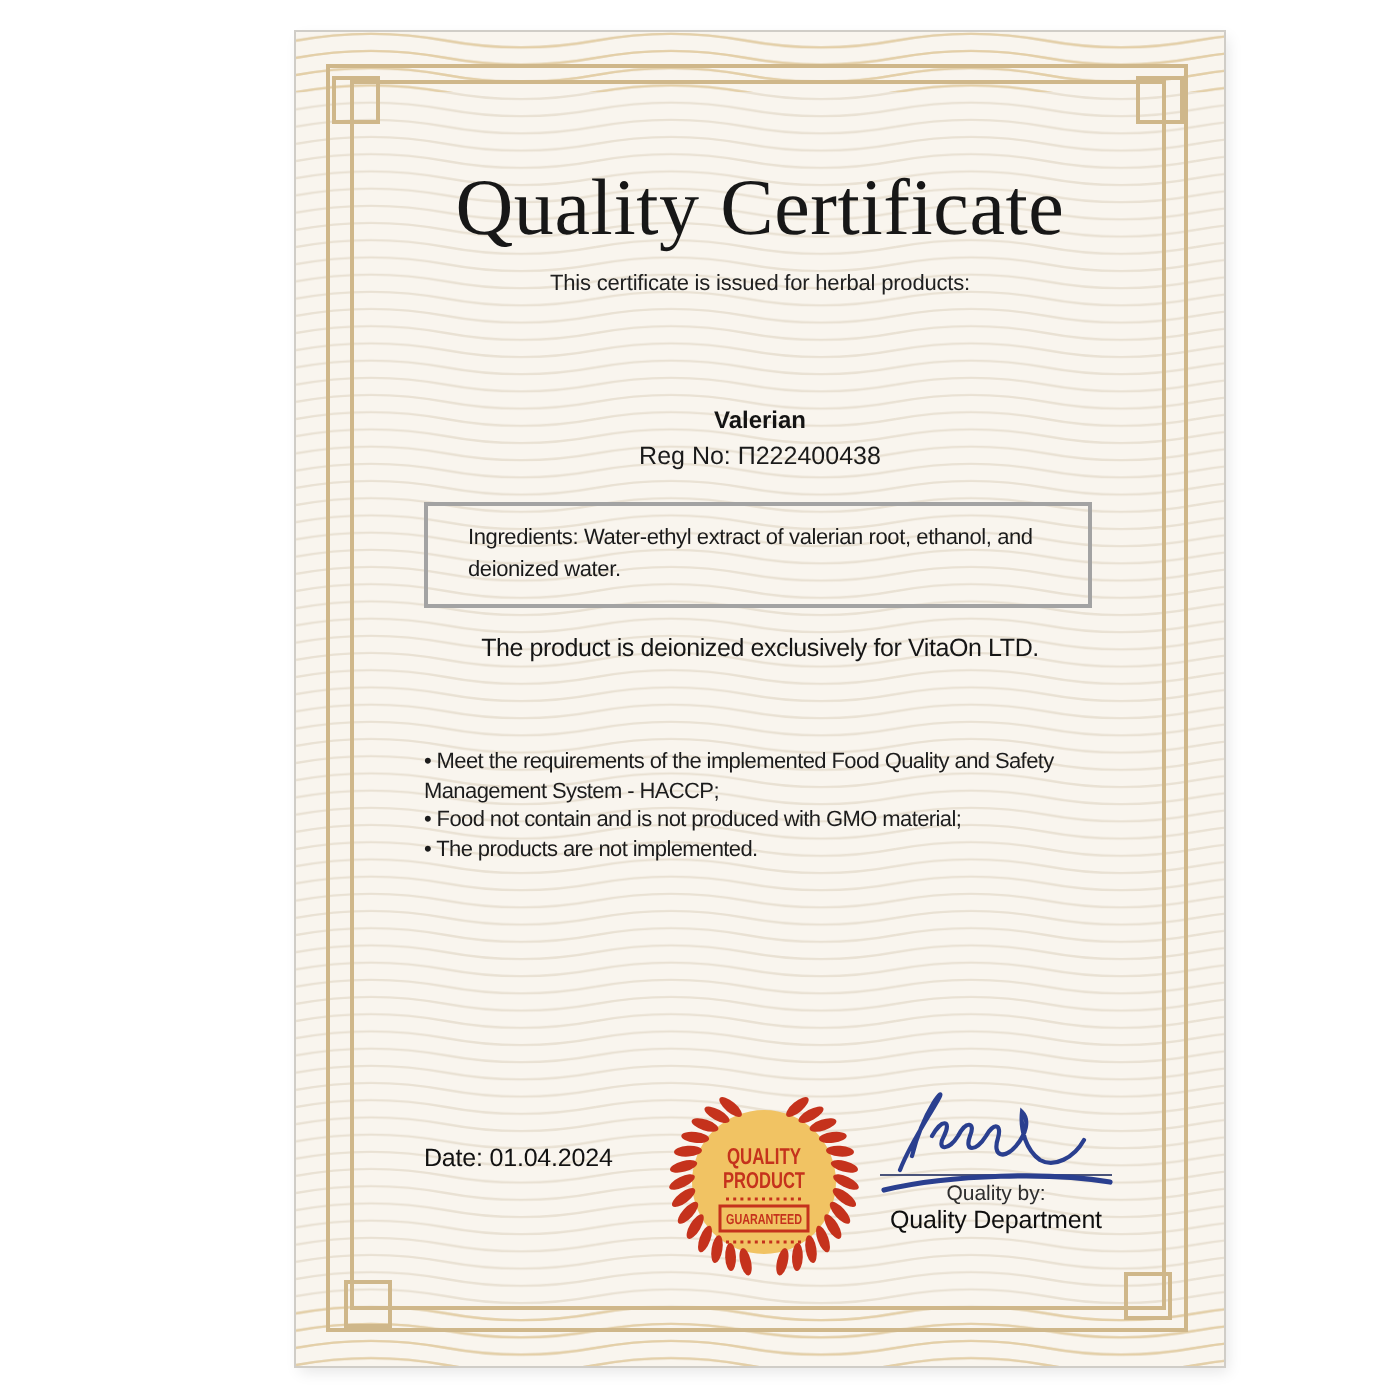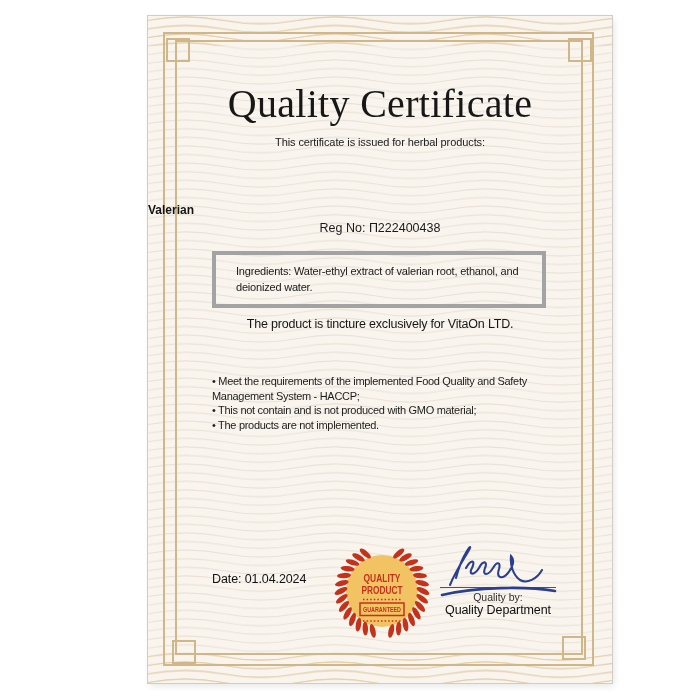--- a/index.html
+++ b/index.html
@@ -15,26 +15,26 @@
   .sq-tl{left:18px;top:22px;}
   .sq-tr{right:20px;top:22px;}
   .sq-bl{left:24px;bottom:19px;}
   .sq-br{right:26px;bottom:23px;}
   .content{position:absolute;inset:0;z-index:2;}
   .title{position:absolute;top:64px;left:0;width:100%;text-align:center;
          font-family:"Liberation Serif",serif;font-weight:500;font-size:40px;
          color:#171717;letter-spacing:.3px;}
   .subtitle{position:absolute;top:120px;left:0;width:100%;text-align:center;
             font-size:11px;letter-spacing:-.1px;color:#202020;}
-  .product{position:absolute;top:187px;left:0;width:100%;text-align:left;
+  .product{position:absolute;top:187px;left:0;width:100%;text-align:center;
            font-size:12px;font-weight:700;color:#141414;}
   .regno{position:absolute;top:205px;left:0;width:100%;text-align:center;
          font-size:12.5px;color:#1a1a1a;}
   .ing-box{position:absolute;left:64px;top:235px;width:334px;box-sizing:border-box;
-           border:4px solid #a3a3a3;padding:8px 13px 9px 20px;
+           border:2px solid #a3a3a3;padding:8px 13px 9px 20px;
            font-size:11px;line-height:16px;letter-spacing:-.2px;color:#1a1a1a;}
   .exclusive{position:absolute;top:301px;left:0;width:100%;text-align:center;
              font-size:12.5px;letter-spacing:-.2px;color:#161616;}
   .reqs{position:absolute;left:64px;top:358px;width:354px;
         font-size:11px;line-height:14.7px;letter-spacing:-.3px;color:#1c1c1c;}
   .date{position:absolute;left:64px;top:556px;font-size:12.5px;letter-spacing:-.1px;color:#121212;}
   .badge{position:absolute;left:186px;top:528px;width:96px;height:96px;}
   .badge text{font-family:"Liberation Sans",sans-serif;}
   .sig-block{position:absolute;left:272px;top:522px;width:156px;height:90px;text-align:center;}
   .sig-svg{display:block;margin:0 auto;}
@@ -73,25 +73,25 @@
     <div class="content">
       <div class="title">Quality Certificate</div>
       <div class="subtitle">This certificate is issued for herbal products:</div>
       <div class="product">Valerian</div>
       <div class="regno">Reg No: П222400438</div>
 
       <div class="ing-box">
         <span>Ingredients: Water-ethyl extract of valerian root, ethanol, and deionized water.</span>
       </div>
 
-      <div class="exclusive">The product is tincture exclusively for VitaOn LTD.</div>
+      <div class="exclusive">The product is deionized exclusively for VitaOn LTD.</div>
 
       <div class="reqs">
           <div>• Meet the requirements of the implemented Food Quality and Safety Management System - HACCP;</div>
-          <div>• This not contain and is not produced with GMO material;</div>
+          <div>• Food not contain and is not produced with GMO material;</div>
           <div>• The products are not implemented.</div>
         </div>
 
       <div class="date">Date: 01.04.2024</div>
 
       <div class="badge">
         <svg width="96" height="96" viewBox="0 0 96 96">
           <circle cx="48" cy="47" r="36" fill="#f1c363"></circle>
           <g id="wreath">
               <ellipse cx="64.7" cy="9.5" rx="2.7" ry="7" fill="#c5321c" transform="rotate(50.0 64.7 9.5)"></ellipse>

